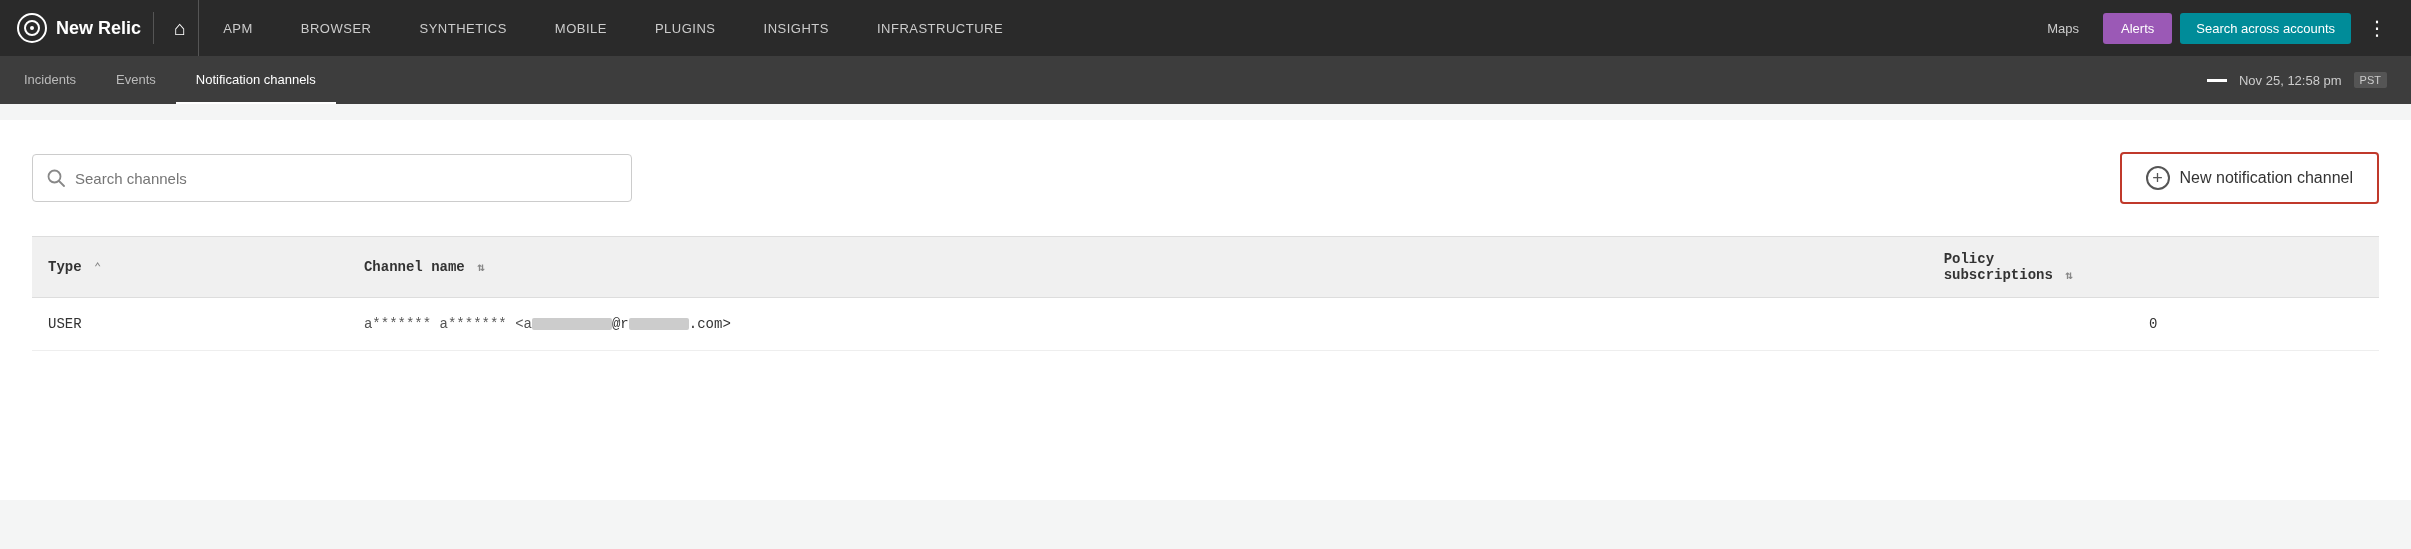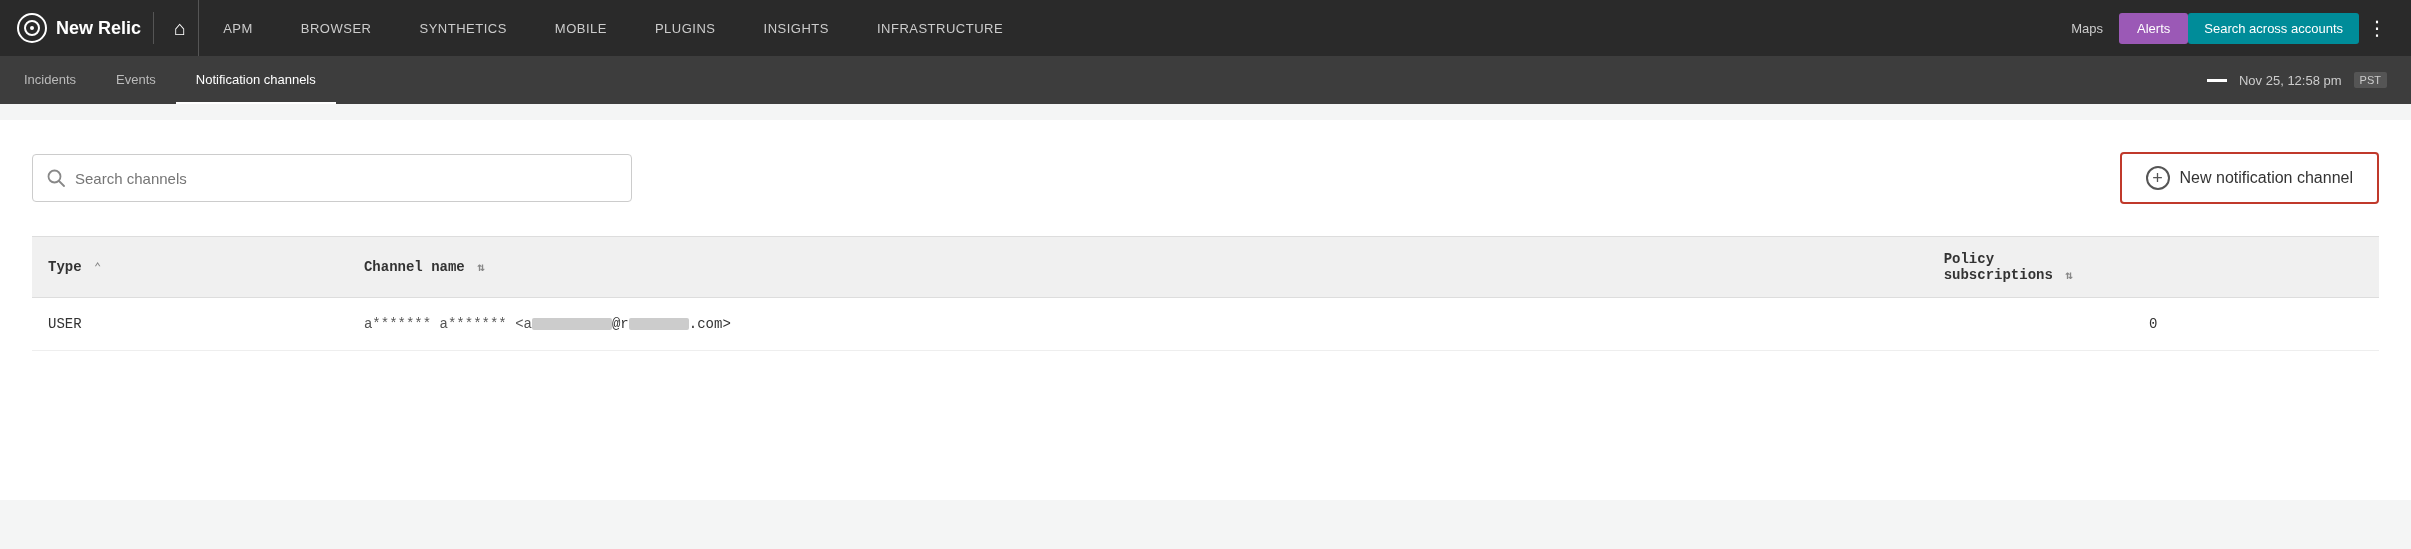--- a/index.html
+++ b/index.html
@@ -53,21 +53,21 @@
       padding: 0 16px;
       letter-spacing: 0.5px;
       cursor: pointer;
       height: 56px;
       display: flex;
       align-items: center;
     }
     .nav-right {
       display: flex;
       align-items: center;
-      gap: 0;
+      gap: 8px;
     }
     .maps-btn {
       color: #ccc;
       font-size: 13px;
       font-weight: 500;
       padding: 0 16px;
       cursor: pointer;
     }
     .alerts-btn {
       background: #9b59b6;

